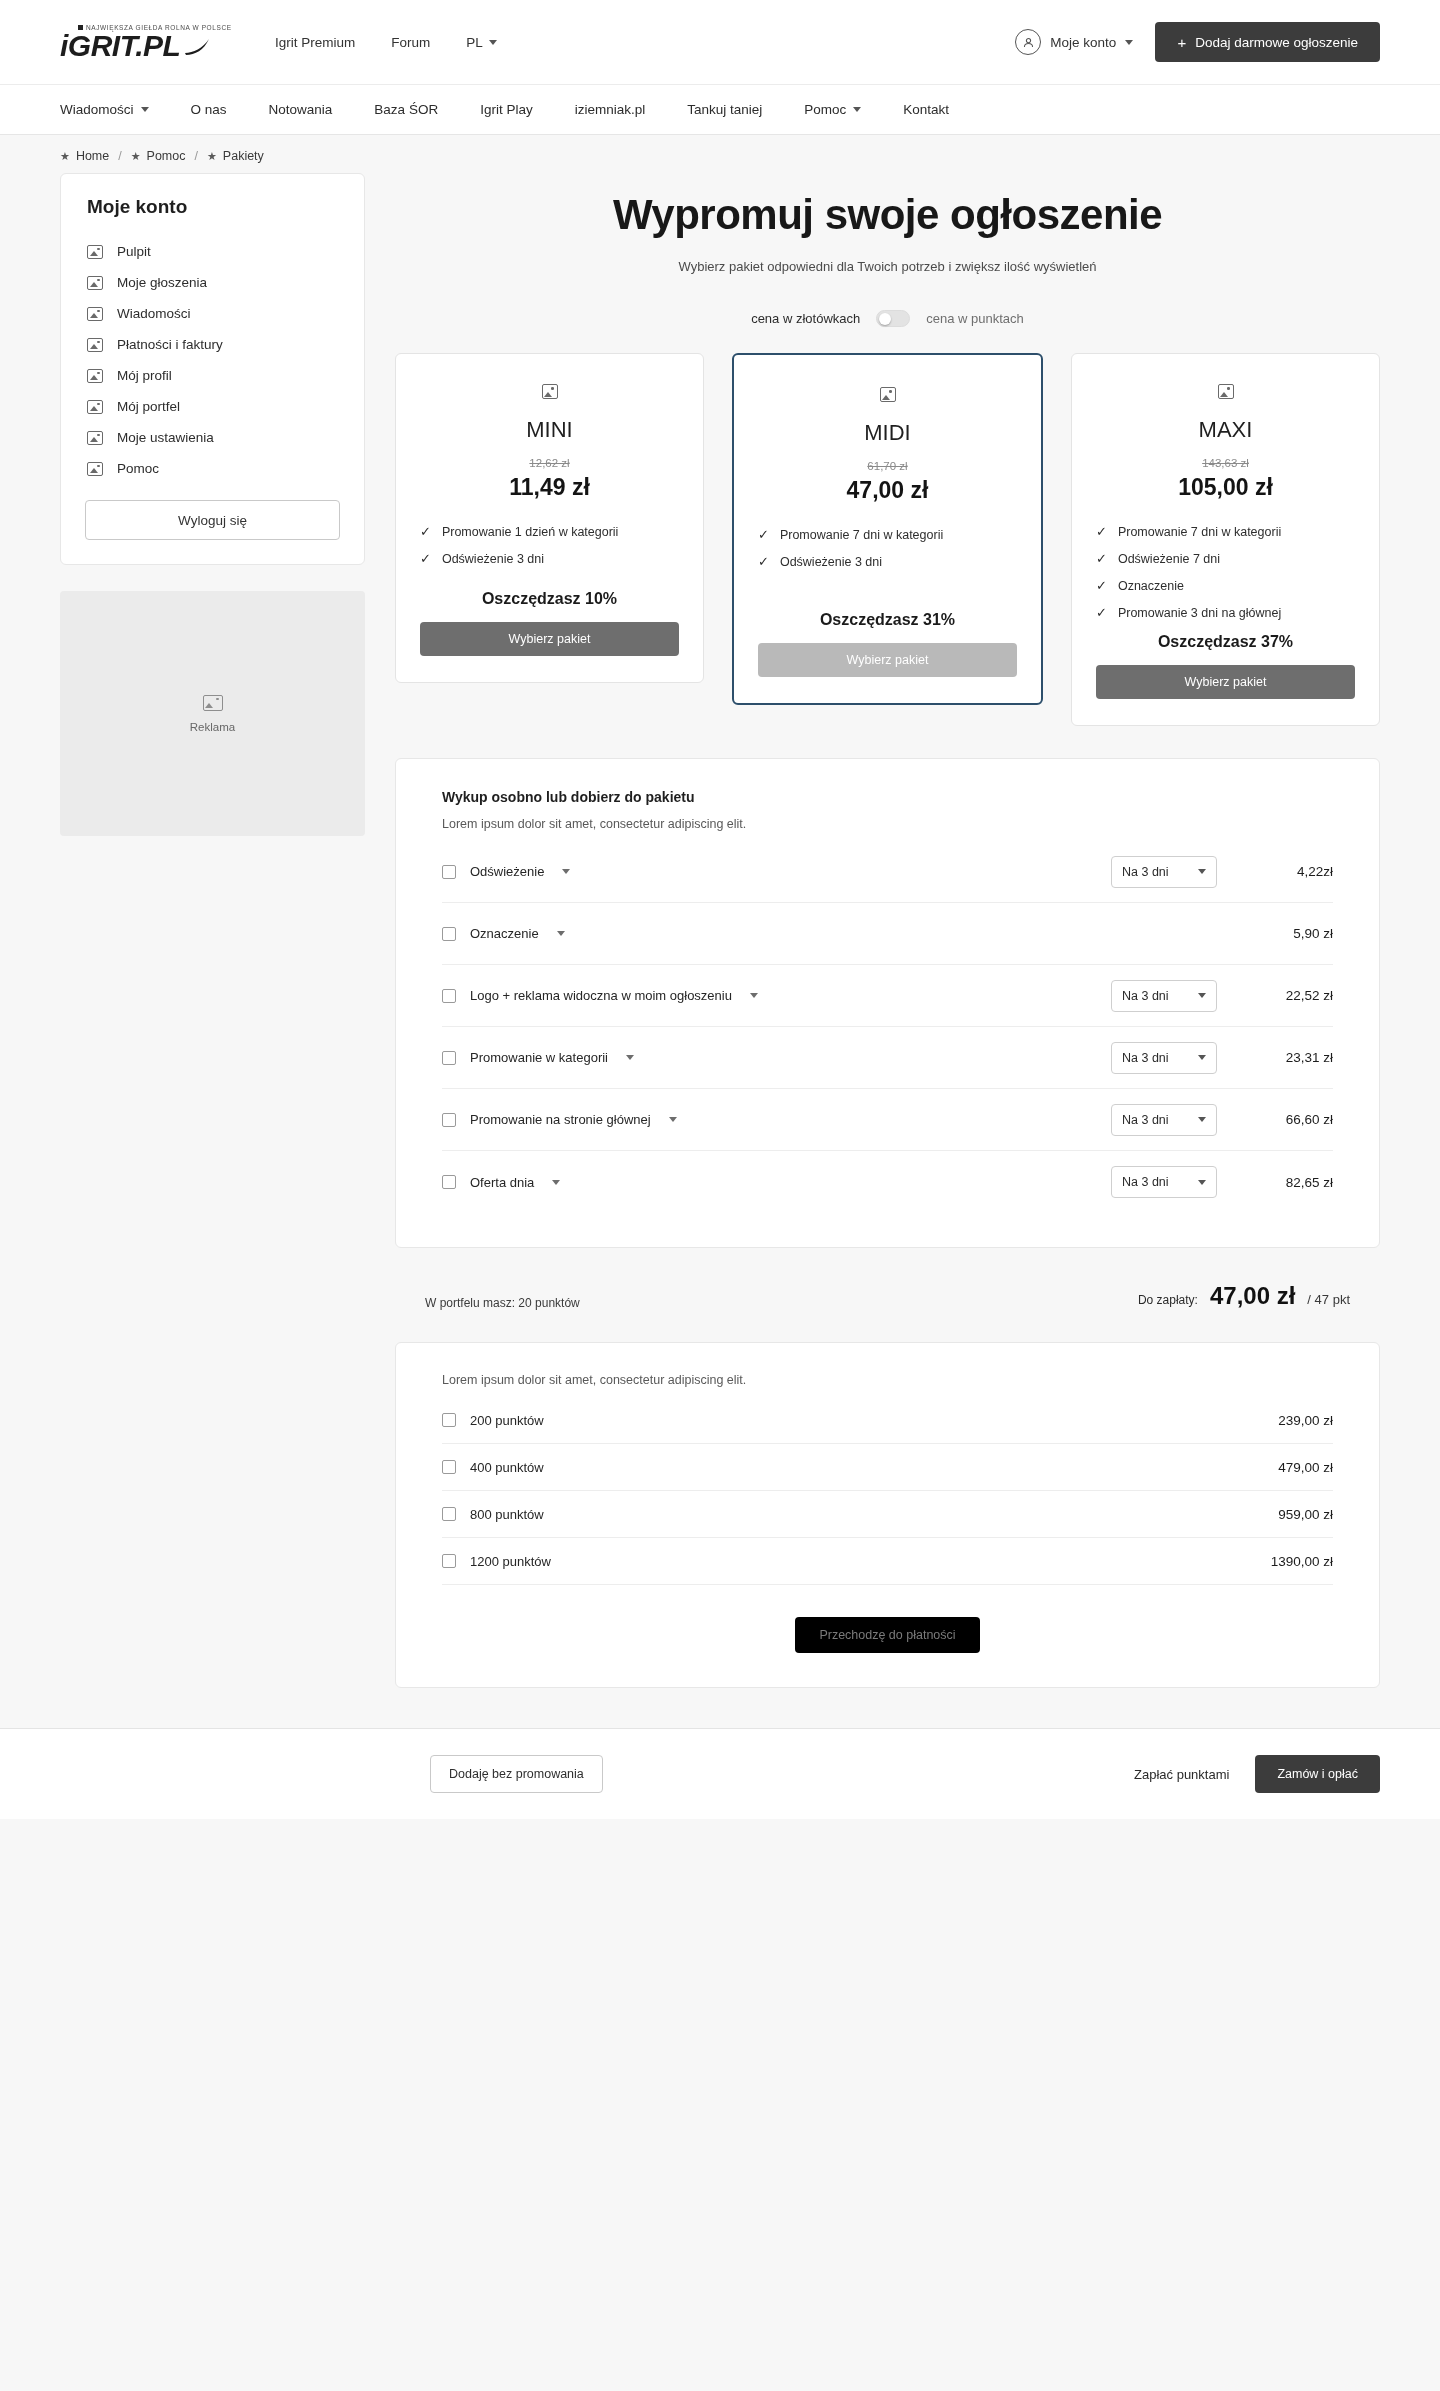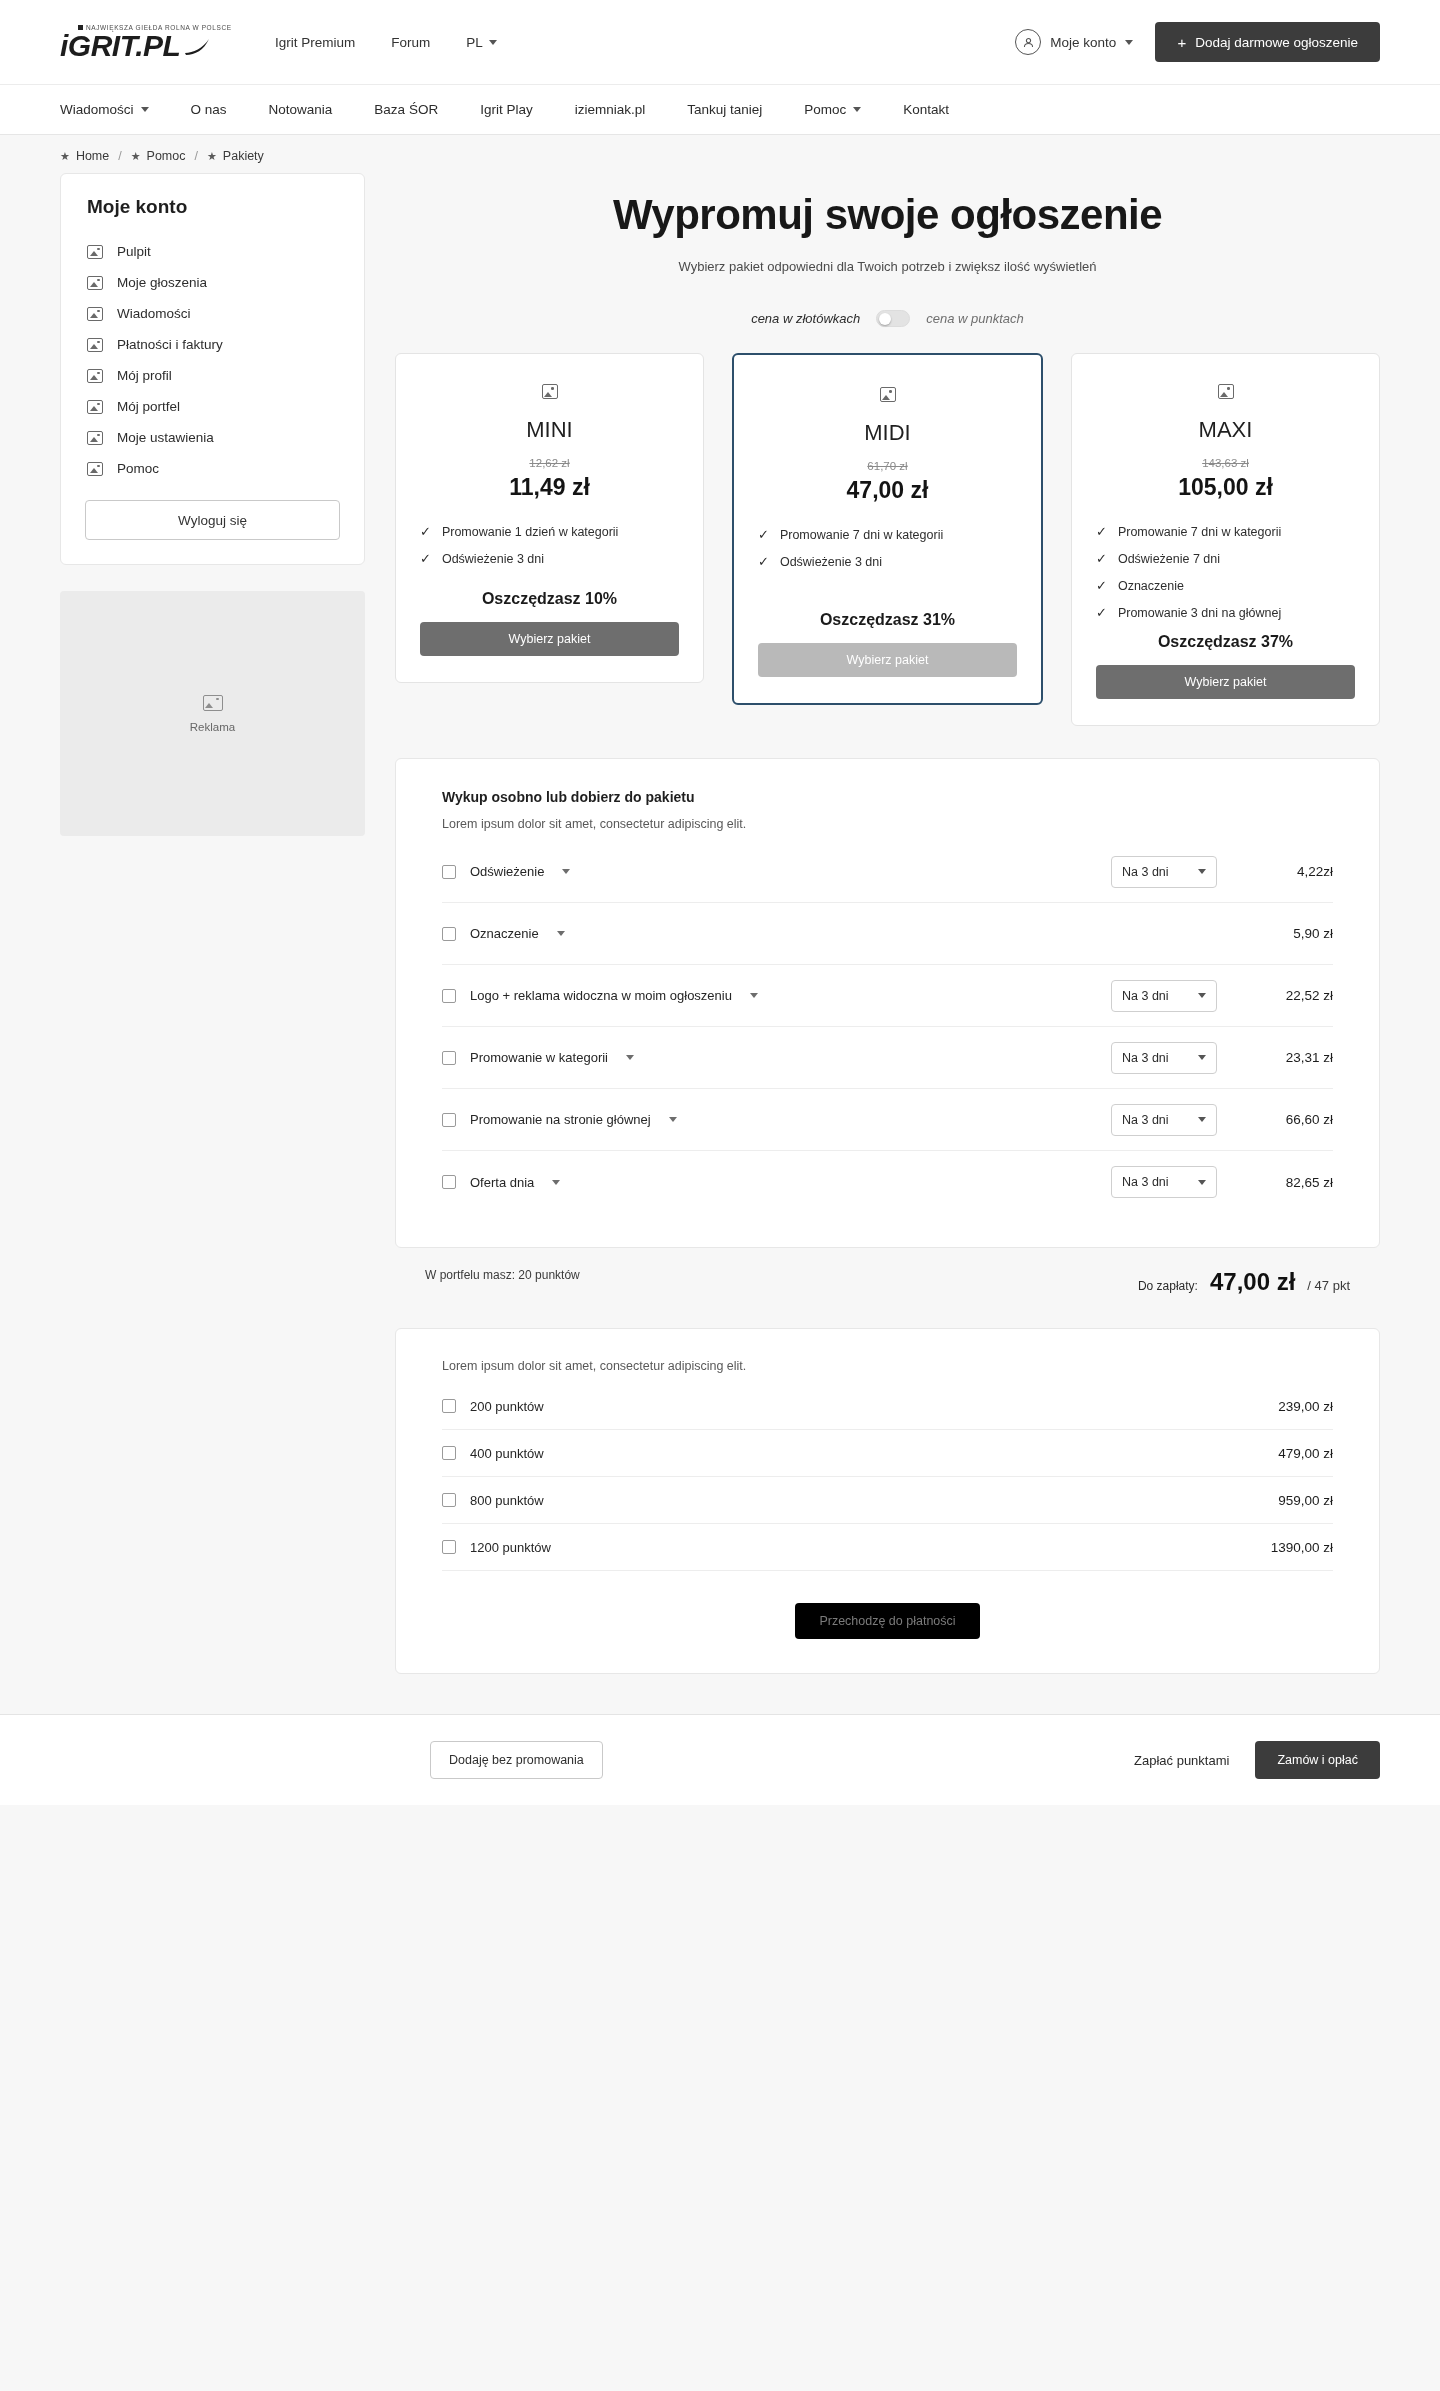--- a/index.html
+++ b/index.html
@@ -113,21 +113,21 @@
   .main { flex: 1 1 auto; padding-left: 30px; }
 
   .hero-title {
     text-align: center; font-size: 42px; font-weight: bold; color: #181818;
     margin: 18px 0 0 0; letter-spacing: -.5px;
   }
   .hero-sub { text-align: center; font-size: 13px; color: #4b4b4b; margin: 20px 0 0 0; }
 
   .toggle-row {
     display: flex; align-items: center; justify-content: center; gap: 16px;
-    margin: 36px 0 26px 0; font-size: 13px; color: #2c2c2c; font-style: italic;
+    margin: 36px 0 26px 0; font-size: 13px; color: #2c2c2c;
   }
   .switch {
     width: 34px; height: 17px; border-radius: 10px; background: #e3e3e3;
     position: relative; cursor: pointer; border: 1px solid #dcdcdc;
   }
   .switch .knob {
     position: absolute; top: 1.5px; left: 2px; width: 12px; height: 12px;
     background: #fff; border-radius: 50%; box-shadow: 0 1px 2px rgba(0,0,0,.3);
   }
 
@@ -180,21 +180,21 @@
   .sel {
     width: 106px; height: 32px; border: 1px solid #cfcfcf; border-radius: 4px; background: #fff;
     display: flex; align-items: center; padding: 0 10px; font-size: 12.5px; color: #2b2b2b;
     cursor: pointer;
   }
   .sel .chev { margin-left: auto; border-top-color: #555; }
   .addon-price { font-size: 13.5px; color: #1d1d1d; width: 86px; text-align: right; }
 
   
   .summary {
-    display: flex; align-items: flex-start; margin-top: 20px; padding: 0 30px 0 30px;
+    display: flex; align-items: flex-end; margin-top: 34px; padding: 0 30px 0 30px;
   }
   .wallet { font-size: 12px; color: #3b3b3b; }
   .total { margin-left: auto; display: flex; align-items: baseline; gap: 12px; }
   .total-label { font-size: 12px; color: #2a2a2a; }
   .total-amount { font-size: 24px; font-weight: bold; color: #111; }
   .total-pts { font-size: 13px; color: #3a3a3a; }
 
   
   .pt-row {
     display: flex; align-items: center; gap: 14px; height: 47px;

